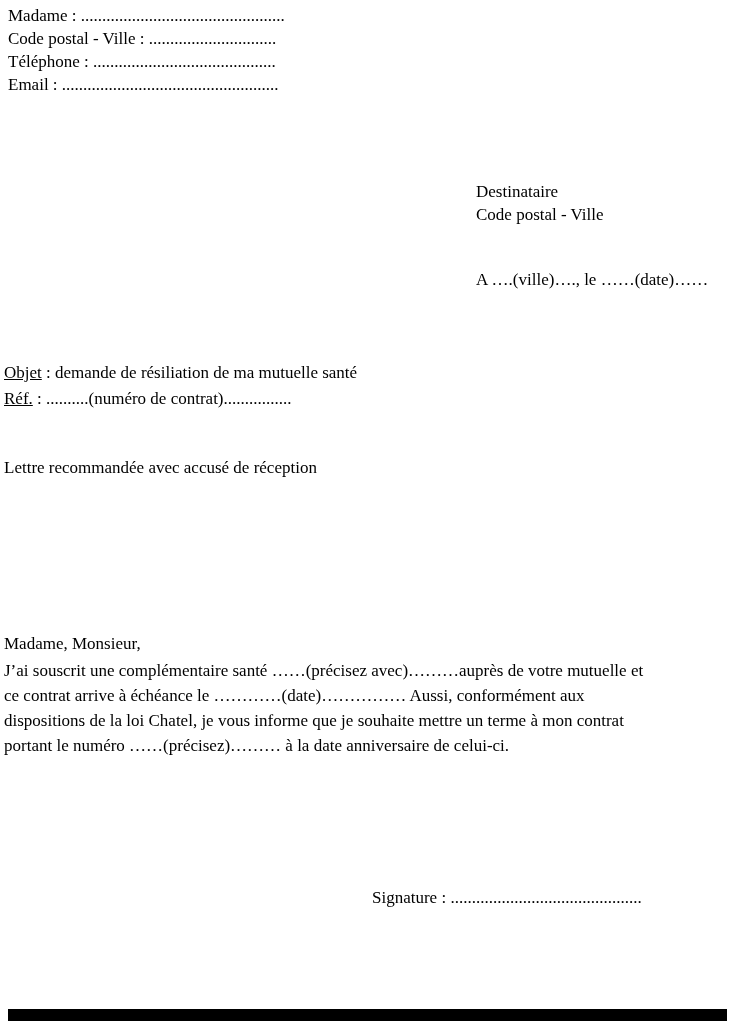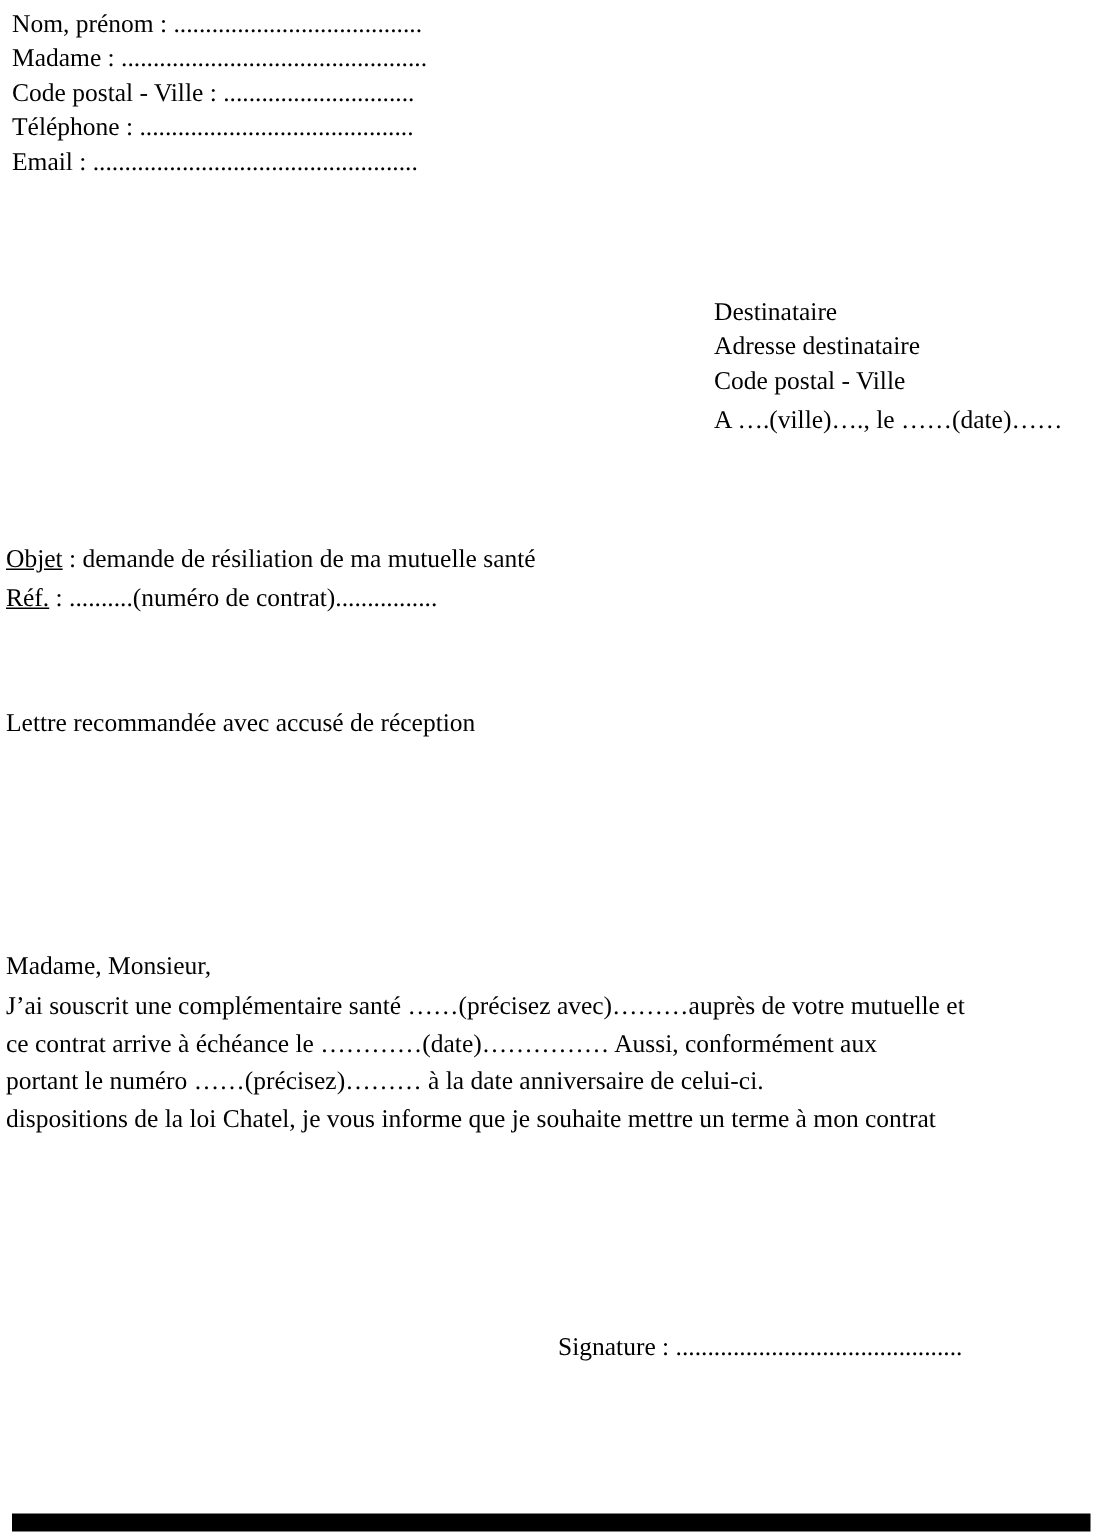--- a/index.html
+++ b/index.html
@@ -30,49 +30,47 @@
     height: 12px;
     background: #000000;
   }
 </style>
 </head>
 <body>
 
 <div class="page">
 
   <div class="abs block-lines" style="left:8px; top:4px;">
-    <div>Nom, prénom : .......................................</div>
     <div>Madame : ................................................</div>
     <div>Code postal - Ville : ..............................</div>
     <div>Téléphone : ...........................................</div>
     <div>Email : ...................................................</div>
   </div>
 
-  <div class="abs block-lines" style="left:476px; top:180px;margin-top:16px;">
+  <div class="abs block-lines" style="left:476px; top:180px;">
     <div>Destinataire</div>
-    <div>Adresse destinataire</div>
     <div>Code postal - Ville</div>
   </div>
 
   <div class="abs" style="left:476px; top:270px;">A ….(ville)…., le ……(date)……</div>
 
   <div class="abs" style="left:4px; top:360px;">
     <div class="subject-line"><span class="u">Objet</span><span> : demande de résiliation de ma mutuelle santé</span></div>
     <div class="subject-line"><span class="u">Réf.</span><span> : ..........(numéro de contrat)................</span></div>
   </div>
 
-  <div class="abs" style="left:4px; top:472px;font-family:Liberation Serif, serif;">Lettre recommandée avec accusé de réception</div>
+  <div class="abs" style="left:4px; top:458px;font-family:Liberation Serif, serif;">Lettre recommandée avec accusé de réception</div>
 
   <div class="abs" style="left:4px; top:634px;">Madame, Monsieur,</div>
 
   <div class="abs para" style="left:4px; top:658px;">
     <div>J’ai souscrit une complémentaire santé ……(précisez avec)………auprès de votre mutuelle et</div>
     <div>ce contrat arrive à échéance le …………(date)…………… Aussi, conformément aux</div>
+    <div>dispositions de la loi Chatel, je vous informe que je souhaite mettre un terme à mon contrat</div>
     <div>portant le numéro ……(précisez)……… à la date anniversaire de celui-ci.</div>
-    <div>dispositions de la loi Chatel, je vous informe que je souhaite mettre un terme à mon contrat</div>
   </div>
 
   <div class="abs para" style="left:4px; top:766px;">
   </div>
 
   <div class="abs" style="left:372px; top:888px;">Signature : .............................................</div>
 
   <div class="bottom-bar"></div>
 
 </div>

